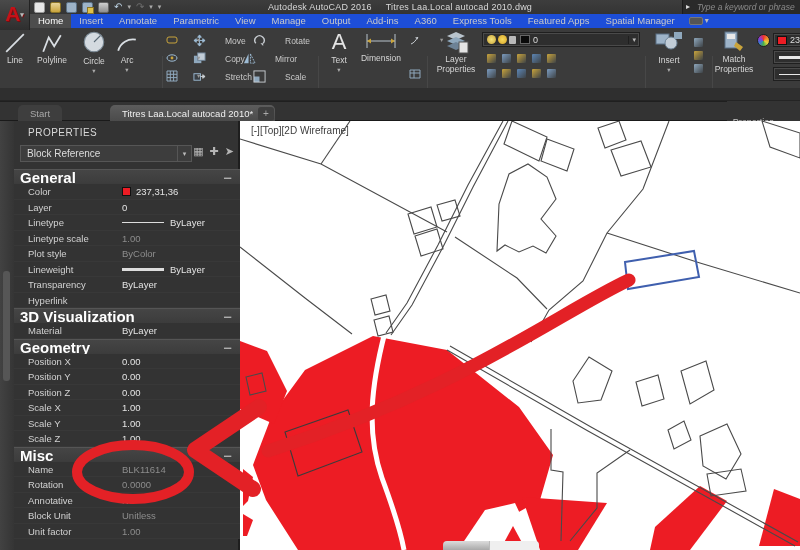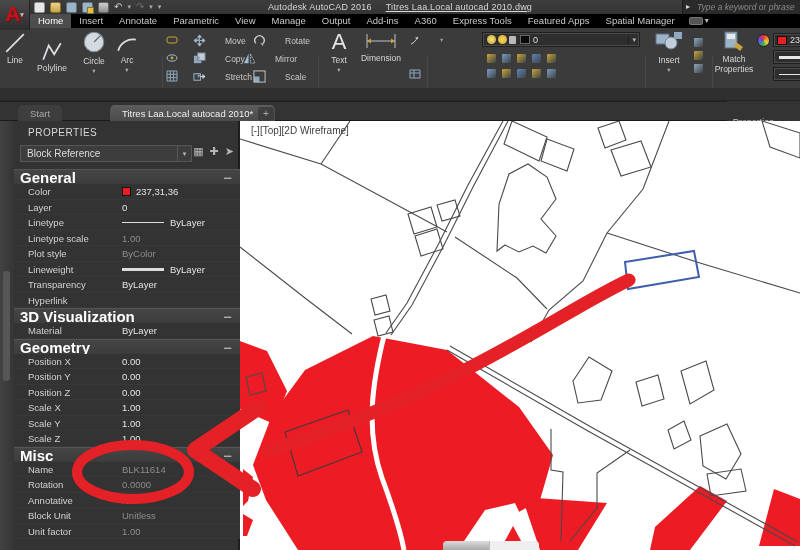--- a/index.html
+++ b/index.html
@@ -17,27 +17,27 @@
   .qi.page{background:#e8e8e8;border:1px solid #999;}
   .qi.folder{background:linear-gradient(#e8d49a,#c9a43c);border:1px solid #8a7326;}
   .qi.floppy{background:#9db3c8;border:1px solid #5b7186;}
   .qi.floppy2{background:#9db3c8;border:1px solid #5b7186;}
   .qi.floppy2:after{content:"";position:absolute;right:-2px;bottom:-2px;width:5px;height:5px;background:#e0c24a;border:1px solid #8a7326;}
   .qi.printer{background:linear-gradient(#cfcfcf,#8f8f8f);border:1px solid #666;}
   .qat .ar{color:#b9cede;font-size:10px;line-height:10px;}
   .qat .ar.dim{color:#6d6d6d;}
   .qat .cv{color:#aaa;font-size:7px;}
   .wtitle{position:absolute;left:0;right:0;top:0;height:14px;text-align:center;font-size:9px;color:#d8d8d8;line-height:14px;letter-spacing:.2px;}
-  .wtitle .doc{margin-left:14px;text-decoration:underline;}
+  .wtitle .doc{margin-left:14px;}
   .searchbox{position:absolute;right:0;top:0;width:118px;height:14px;background:#2a2a2a;border-left:1px solid #1c1c1c;
              color:#8a8a8a;font-style:italic;font-size:8.5px;line-height:14px;padding-left:14px;}
   .searchbox .sarr{position:absolute;left:3px;top:0;color:#ddd;font-style:normal;font-size:8px;}
 
   
-  .tabrow{position:absolute;left:30px;top:14px;right:0;height:14px;background:#000000;display:flex;align-items:flex-start;z-index:4;}
+  .tabrow{position:absolute;left:30px;top:14px;right:0;height:14px;background:#1d4ed8;display:flex;align-items:flex-start;z-index:4;}
   .rtab{padding:0 8px;font-size:9.5px;color:#c9c9c9;line-height:14px;cursor:pointer;white-space:nowrap;}
   .rtab.active{background:#4d4d4d;color:#fff;}
   .ribicon{margin-left:6px;color:#bbb;font-size:8px;line-height:14px;}
   .ribicon .box{display:inline-block;width:14px;height:8px;background:#555;border:1px solid #777;border-radius:2px;vertical-align:middle;margin-right:2px;}
 
   
   .ribbon{position:absolute;left:0;top:28px;width:800px;height:60px;background:#3b3b3b;}
   .panelrow{position:absolute;left:0;top:88px;width:800px;height:13px;background:#2f2f2f;border-bottom:1px solid #242424;}
   .panel{position:absolute;top:0;height:60px;}
   .pdiv{position:absolute;top:28px;width:1px;height:70px;background:#2a2a2a;border-right:1px solid #474747;}
@@ -138,21 +138,21 @@
 
   <div class="ribbon">
 
     <div class="panel" style="left:0;width:162px">
       <div class="bigbtn" style="left:1px;top:4px;width:28px">
         <svg class="ic" width="22" height="22" viewBox="0 0 20 20">
             <line x1="2" y1="18" x2="18" y2="2" stroke="#d9dee3" stroke-width="1.6"></line>
           </svg>
         <span class="cap">Line</span>
       </div>
-      <div class="bigbtn" style="left:30px;top:12px;width:44px">
+      <div class="bigbtn" style="left:30px;top:4px;width:44px">
         <svg class="ic" width="22" height="22" viewBox="0 0 20 20">
             <polyline points="2,18 7,5 12,13 18,3" fill="none" stroke="#d9dee3" stroke-width="1.6"></polyline>
           </svg>
         <span class="cap">Polyline</span>
       </div>
       <div class="bigbtn" style="left:76px;top:1px;width:36px">
         <svg class="ic" width="26" height="26" viewBox="0 0 24 24">
             <circle cx="12" cy="12" r="9" fill="#d4dae0" stroke="#7b8a96"></circle>
             <line x1="12" y1="12" x2="18" y2="6" stroke="#5a6a76"></line>
           </svg>
@@ -260,20 +260,29 @@
       <div class="smallbtn" style="left:90px;top:40px">
           <svg class="ic" width="12" height="12" viewBox="0 0 12 12">
             <path d="M1,2h10v8h-10z M1,5h10 M5,2v8" fill="none" stroke="#8fa8bd"></path>
           </svg>
         </div>
       <div class="plabel"><span>Annotation</span><span class="c">▾</span></div>
     </div>
     <div class="pdiv" style="left:427px"></div>
 
     <div class="panel" style="left:428px;width:217px">
+      <div class="bigbtn" style="left:6px;top:2px;width:44px">
+        <svg class="ic" width="26" height="24" viewBox="0 0 26 24">
+            <path d="M4,6 l9,-4 9,4 -9,4z" fill="#b9c4cd"></path>
+            <path d="M4,11 l9,-4 9,4 -9,4z" fill="#8fa8bd"></path>
+            <path d="M4,16 l9,-4 9,4 -9,4z" fill="#6d8296"></path>
+            <rect x="16" y="12" width="9" height="11" fill="#e4e4e4" stroke="#555"></rect>
+          </svg>
+        <span class="cap" style="line-height:1.15">Layer Properties</span>
+      </div>
       <div class="combo" style="position:absolute;left:54px;top:4px;width:158px;height:15px;font-size:9px">
         <span class="mini" style="background:radial-gradient(#f3e27a,#caa43a);border-radius:50%;margin-left:4px"></span>
         <span class="mini" style="background:radial-gradient(#f5d95c,#d8a428);border-radius:50%"></span>
         <span class="mini" style="background:#b9b9b9;width:7px;height:8px;border-radius:1px"></span>
         <span class="chip" style="background:#0a0a0a;border:1px solid #666"></span>
         <span>0</span>
         <span class="c">▾</span>
       </div>
       <div id="layerminis" style="position:absolute;left:56px;top:24px;width:158px;line-height:15px"><span class="mini" style="background: linear-gradient(135deg, rgb(201, 164, 60), rgb(61, 66, 70)); margin: 2px 3px;"></span><span class="mini" style="background: linear-gradient(135deg, rgb(124, 156, 192), rgb(61, 66, 70)); margin: 2px 3px;"></span><span class="mini" style="background: linear-gradient(135deg, rgb(201, 164, 60), rgb(61, 66, 70)); margin: 2px 3px;"></span><span class="mini" style="background: linear-gradient(135deg, rgb(93, 134, 181), rgb(61, 66, 70)); margin: 2px 3px;"></span><span class="mini" style="background: linear-gradient(135deg, rgb(201, 164, 60), rgb(61, 66, 70)); margin: 2px 3px;"></span><br><span class="mini" style="background: linear-gradient(135deg, rgb(124, 156, 192), rgb(61, 66, 70)); margin: 2px 3px;"></span><span class="mini" style="background: linear-gradient(135deg, rgb(201, 164, 60), rgb(61, 66, 70)); margin: 2px 3px;"></span><span class="mini" style="background: linear-gradient(135deg, rgb(93, 134, 181), rgb(61, 66, 70)); margin: 2px 3px;"></span><span class="mini" style="background: linear-gradient(135deg, rgb(201, 164, 60), rgb(61, 66, 70)); margin: 2px 3px;"></span><span class="mini" style="background: linear-gradient(135deg, rgb(124, 156, 192), rgb(61, 66, 70)); margin: 2px 3px;"></span></div>
       <div class="plabel"><span>Layers</span><span class="c">▾</span></div>

